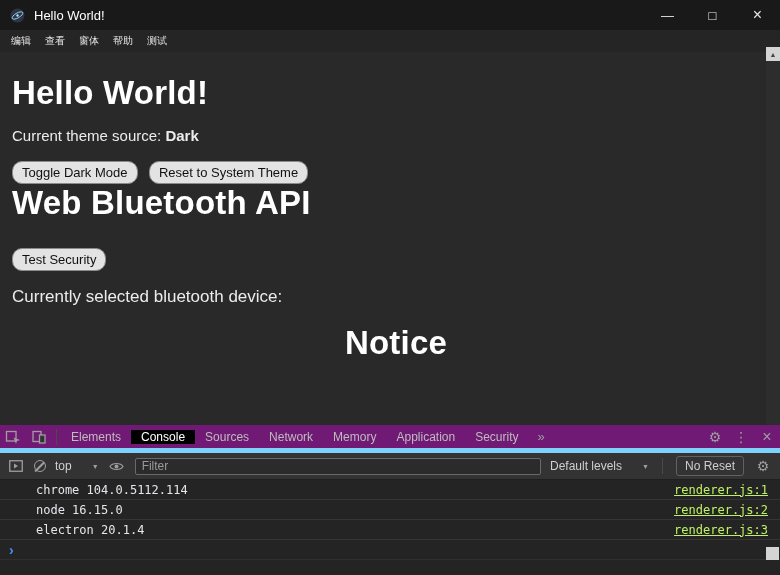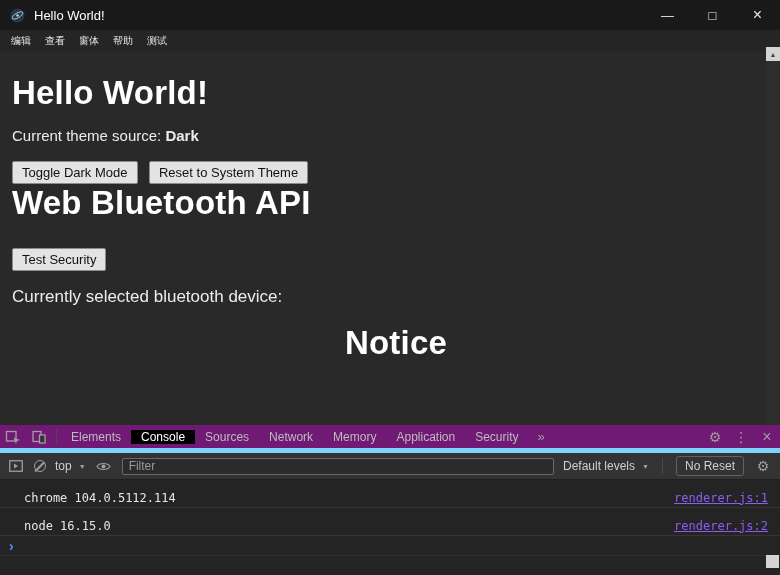--- a/index.html
+++ b/index.html
@@ -32,21 +32,21 @@
 
   
   .content { height: 373px; padding: 0 0 0 12px; color: #ececec; overflow: hidden; }
   .content h1 { margin: 0; font-size: 33px; font-weight: bold; color: #ffffff; letter-spacing: 0.2px; }
   .h-hello   { padding-top: 22px; }
   .theme-line { font-size: 15px; }
   .theme-line b { font-weight: bold; }
   .btn-row { margin-top: 17px; }
   .ui-btn {
     font-family: "Liberation Sans", sans-serif; font-size: 13px; color: #111111;
-    background: #e3e3e3; border: 1px solid #8b8b8b; border-radius: 2px;
+    background: #e3e3e3; border: 1px solid #8b8b8b; border-radius: 10px;
     padding: 3px 9px; margin-right: 7px; cursor: default;
   }
   .h-bluetooth { margin-top: 24px; }
   .bt-btn-row { margin-top: 26px; }
   .bt-line { margin-top: 16px; font-size: 17px; }
   .h-notice { margin-top: 18px; text-align: center; }
 
   
   .v-scrollbar {
     position: absolute; top: 47px; right: 0; width: 14px; height: 378px;
@@ -81,41 +81,41 @@
     padding: 0 7px; gap: 9px; border-bottom: 1px solid #1f1f1f;
   }
   .ban-icon {
     width: 12px; height: 12px; border: 1.5px solid #9e9e9e; border-radius: 50%;
     position: relative; flex: none;
   }
   .ban-icon::after {
     content: ""; position: absolute; left: -2px; top: 4.5px; width: 13px; height: 1.5px;
     background: #9e9e9e; transform: rotate(-45deg);
   }
-  .dropdown { display: flex; align-items: center; gap: 7px; color: #cfcfcf; justify-content: space-between; }
+  .dropdown { display: flex; align-items: center; gap: 20px; color: #cfcfcf; justify-content: space-between; }
   .caret { font-size: 7px; color: #9e9e9e; }
   .filter-input {
     flex: 1; height: 17px; background: #2b2b2b; border: 1px solid #696969;
     border-radius: 2px; color: #dddddd; font-size: 12px; padding: 0 6px;
     font-family: "Liberation Sans", sans-serif; outline: none;
   }
   .filter-input::placeholder { color: #9a9a9a; }
   .issues-btn {
     border: 1px solid #616161; border-radius: 3px; padding: 2px 8px;
     color: #cfcfcf; background: transparent; font-size: 12px; white-space: nowrap;
   }
 
   .dt-console { position: relative; height: 95px; background: #242424; }
   .console-row {
     height: 20px; display: flex; align-items: center; justify-content: space-between;
-    padding: 0 12px 0 24px; border-bottom: 1px solid rgba(255,255,255,0.08);
-    font-family: "DejaVu Sans Mono", monospace; font-size: 12px; color: #e4e6ea; margin-top: 8px;
+    padding: 0 12px 0 36px; border-bottom: 1px solid rgba(255,255,255,0.08);
+    font-family: "DejaVu Sans Mono", monospace; font-size: 12px; color: #e4e6ea;
   }
   .console-row .src {
-    color: #8b5cf6; text-decoration: underline; cursor: pointer;
+    color: #bef264; text-decoration: underline; cursor: pointer;
     font-family: "DejaVu Sans Mono", monospace; font-size: 12px;
   }
   .prompt-row {
     height: 20px; display: flex; align-items: center; padding: 0 9px;
     border-bottom: 1px solid rgba(255,255,255,0.06);
   }
   .prompt-chevron { color: #4e8ef7; font-weight: bold; font-size: 14px; }
   .dt-scroll-btn {
     position: absolute; right: 1px; bottom: 15px; width: 13px; height: 13px;
     background: #d4d4d4;
@@ -236,18 +236,22 @@
 
   <div class="dt-console">
     <div class="console-row">
       <span class="msg">chrome 104.0.5112.114</span>
       <a class="src">renderer.js:1</a>
     </div>
     <div class="console-row">
       <span class="msg">node 16.15.0</span>
       <a class="src">renderer.js:2</a>
     </div>
+    <div class="console-row">
+      <span class="msg">electron 20.1.4</span>
+      <a class="src">renderer.js:3</a>
+    </div>
     <div class="prompt-row">
       <span class="prompt-chevron">›</span>
     </div>
     <div class="dt-scroll-btn"></div>
   </div>
 </div>
 
 </body></html>

